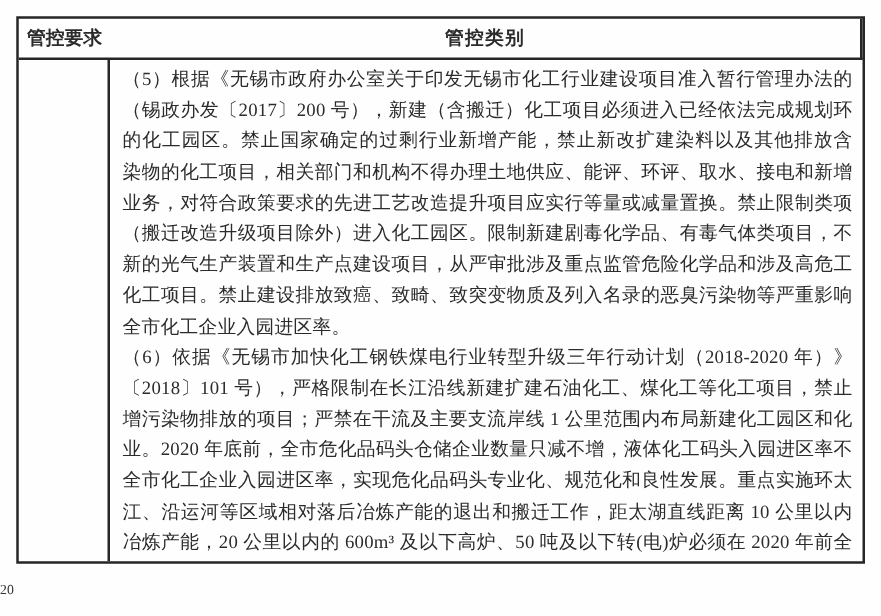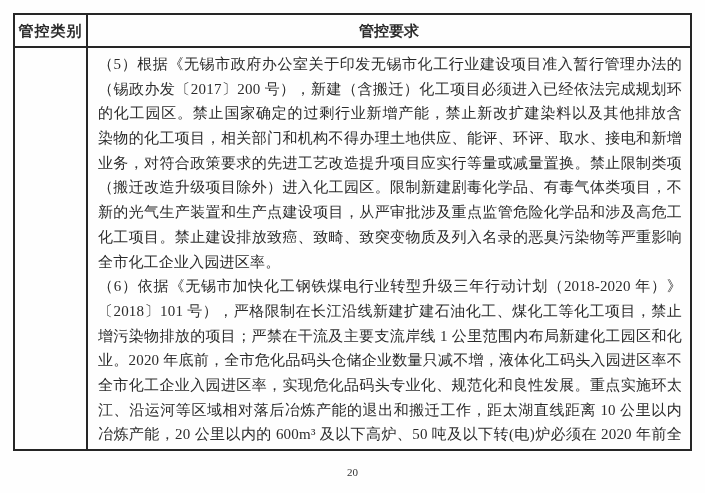--- a/index.html
+++ b/index.html
@@ -63,32 +63,32 @@
     letter-spacing: 0.2px;
   }
   .req-line.short {
     text-align-last: left;
   }
   .page-number {
     position: absolute;
     left: 0;
     top: 466px;
     width: 705px;
-    text-align: center;
+    text-align: left;
     font-size: 11px;
     color: #333333;
   }
 </style>
 </head>
 <body>
 
 <div class="sheet">
   <div class="doc-table">
+    <div class="cell th th-requirement">管控要求</div>
     <div class="cell th th-category">管控类别</div>
-    <div class="cell th th-requirement">管控要求</div>
     <div class="cell td-category"></div>
     <div class="cell td-requirement">
       <div class="req-line">（5）根据《无锡市政府办公室关于印发无锡市化工行业建设项目准入暂行管理办法的通知》</div>
       <div class="req-line">（锡政办发〔2017〕200 号），新建（含搬迁）化工项目必须进入已经依法完成规划环评审查</div>
       <div class="req-line">的化工园区。禁止国家确定的过剩行业新增产能，禁止新改扩建染料以及其他排放含磷、氮污</div>
       <div class="req-line">染物的化工项目，相关部门和机构不得办理土地供应、能评、环评、取水、接电和新增授信等</div>
       <div class="req-line">业务，对符合政策要求的先进工艺改造提升项目应实行等量或减量置换。禁止限制类项目产能</div>
       <div class="req-line">（搬迁改造升级项目除外）进入化工园区。限制新建剧毒化学品、有毒气体类项目，不再批准</div>
       <div class="req-line">新的光气生产装置和生产点建设项目，从严审批涉及重点监管危险化学品和涉及高危工艺的</div>
       <div class="req-line">化工项目。禁止建设排放致癌、致畸、致突变物质及列入名录的恶臭污染物等严重影响人身健</div>

